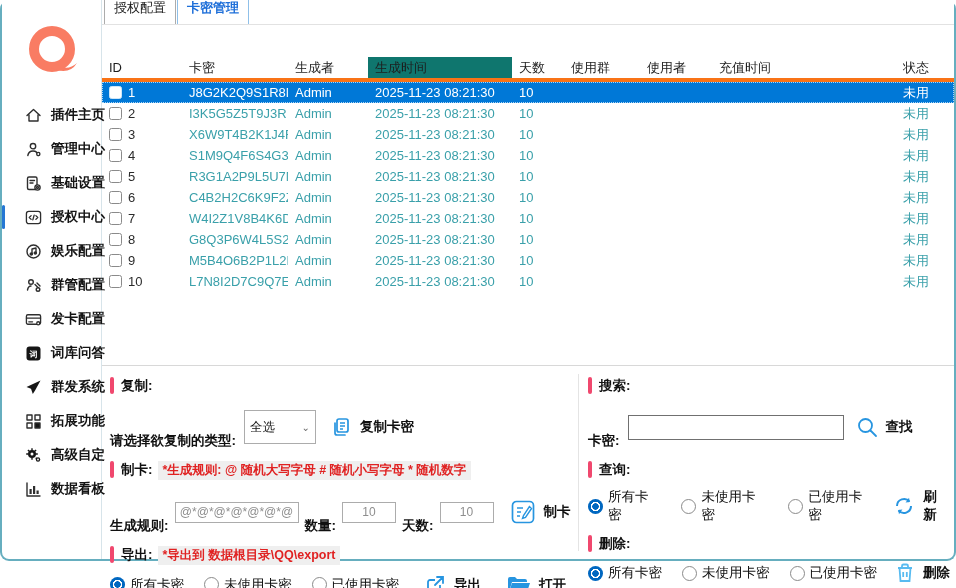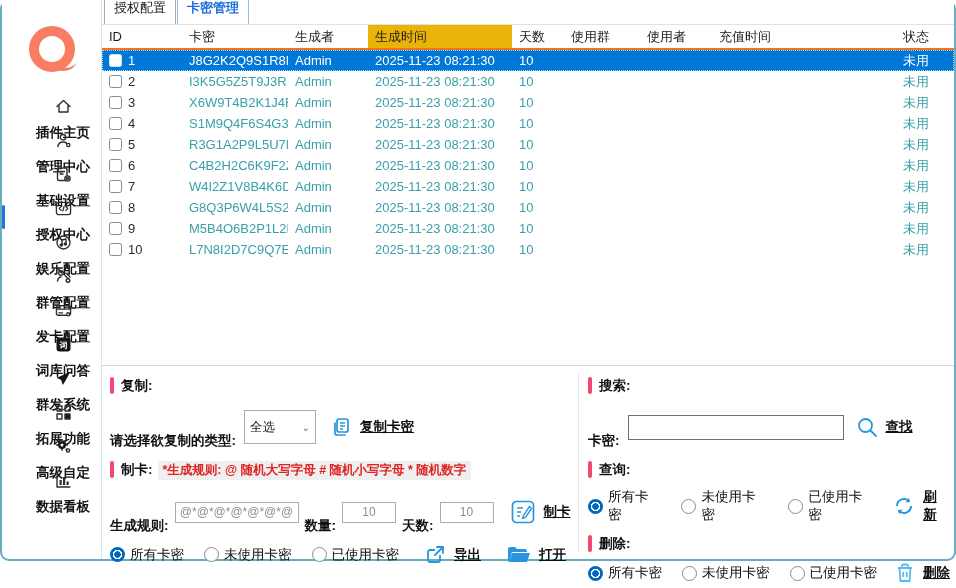--- a/index.html
+++ b/index.html
@@ -16,35 +16,35 @@
   .win-btn { width:46px; height:100%; border:none; background:transparent; font-size:13px; color:#1b1b1b; cursor:pointer; font-family:inherit; }
   .win-btn.max { color:#2e6d7b; }
 
   
   .body { display:flex; height:561px; border:2px solid #66AEBF; border-top:none; border-radius:0 0 9px 9px; background:#fff; }
 
   
   .sidebar { width:99px; flex:none; padding-top:22px; }
   .logo-wrap { display:flex; justify-content:center; margin-bottom:18px; }
   .nav { display:flex; flex-direction:column; }
-  .nav-item { height:34px; display:flex; align-items:center; gap:9px; padding-left:23px; font-size:13.5px; font-weight:600; color:#141414; position:relative; cursor:pointer; white-space:nowrap;flex-direction:column; }
+  .nav-item { height:34px; display:flex; align-items:center; gap:9px; padding-left:23px; font-size:13.5px; font-weight:600; color:#141414; position:relative; cursor:pointer; white-space:nowrap; }
   .nav-item .ic { width:17px; height:17px; flex:none; display:flex; align-items:center; justify-content:center; }
   .nav-item.active::before { content:""; position:absolute; left:0; top:5px; bottom:5px; width:3px; border-radius:2px; background:#2577D4; }
 
   
   .content { flex:1; display:flex; flex-direction:column; border-left:1px solid #d7e4ea; min-width:0; }
   .tabbar { height:24px; display:flex; align-items:flex-end; padding-left:2px; flex:none; }
   .tab { height:21px; display:flex; align-items:center; padding:16px 9px; font-size:13px; color:#1a1a1a; background:#fff; border:1px solid #ACACAC; border-bottom:none; margin-right:1px; cursor:pointer; }
   .tab.active { height:24px; color:var(--c-tabblue); font-weight:600; border-color:#8FC0E9; }
 
   
   .table { height:341px; flex:none; font-size:13px; border-top:1px solid #e2e2e2; overflow:hidden; --cols:80px 106px 80px 144px 52px 76px 72px 184px 1fr; }
-  .thead { display:grid; grid-template-columns:var(--cols); height:25px; align-items:stretch; border-bottom:2px solid #f97316; color:#1d1d1d; }
+  .thead { display:grid; grid-template-columns:var(--cols); height:25px; align-items:stretch; border-bottom:4px solid #f97316; color:#1d1d1d;margin-top:32px; }
   .th { display:flex; align-items:center; padding-left:7px; }
-  .th.sorted { background:#eab308; }
+  .th.sorted { background:#0f766e; }
   .trow { display:grid; grid-template-columns:var(--cols); height:21px; align-items:center; color:var(--c-tealtext); cursor:default; }
   .trow .cid { color:#2b2b2b; display:flex; align-items:center; gap:6px; padding-left:7px; }
   .trow .c { padding-left:7px; overflow:hidden; white-space:nowrap; }
   .cb { width:13px; height:13px; border:1px solid #8a8a8a; border-radius:2.5px; background:#fff; flex:none; }
   .trow.selected { background:var(--c-sel); color:#fff; outline:1.5px dotted #a9d4f5; outline-offset:-1.5px; }
   .trow.selected .cid { color:#fff; }
   .trow.selected .cb { border-color:#cfe6f7; }
 
   
   .bottom { flex:1; position:relative; border-top:1px solid #d8d8d8; }
@@ -56,21 +56,21 @@
   .hint { background:#efefef; color:var(--c-red); font-weight:700; font-size:12.5px; padding:1px 5px; white-space:nowrap; }
   .ctl-row { display:flex; align-items:center; margin-top:9px; font-size:13.5px; color:#101010; }
   .ctl-row .lbl { font-weight:600;margin-top:28px; }
   .dropdown { width:72px; height:34px; border:1px solid #ACACAC; background:#fff; display:flex; align-items:center; padding:0 5px; font-size:12.5px; margin-left:8px; cursor:pointer; }
   .dropdown .chev { margin-left:auto; color:#6a6a6a; font-size:10px; }
   .tin { border:1px solid #ACACAC; background:#fff; color:#8e8e8e; text-align:center; font-size:12px; height:21px; font-family:inherit; outline:none; }
   .tin.rule { width:124px; margin:0 6px; }
   .tin.small { width:54px; margin:0 6px; }
   .search-in { width:216px; height:25px; border:1px solid #707070; margin-left:8px; font-size:13px; padding:0 6px; color:#222; outline:none; font-family:inherit; background:#fff; }
   .icon-btn { display:flex; align-items:center; justify-content:center; cursor:pointer; background:none; border:none; padding:0; }
-  .act-label { font-size:13.5px; font-weight:600; color:#101010; margin-left:8px;text-decoration:underline; }
+  .act-label { font-size:13.5px; font-weight:600; color:#101010; margin-left:8px; }
   .radio-lab { display:flex; align-items:center; gap:5px; font-size:13.5px; color:#101010; cursor:pointer; }
   .rdot { width:15px; height:15px; border-radius:50%; border:1px solid #8a8a8a; background:#fff; flex:none; }
   .rdot.on { border:none; background:radial-gradient(circle at 50% 50%, var(--c-radio) 0 3px, #fff 3.5px 4.5px, var(--c-radio) 5px 8px); }
   .gap-18 { margin-left:18px; } .gap-26 { margin-left:26px; }
   svg { display:block; }
 </style>
 </head>
 <body>
 
 <div class="window">
@@ -413,20 +413,25 @@
             <button class="icon-btn" style="margin-left:10px">
               <svg width="26" height="26" viewBox="0 0 26 26" fill="none" stroke="#2795E0" stroke-width="1.7">
                 <rect x="2.5" y="2.5" width="21" height="21" rx="4"></rect>
                 <path d="M7 9h6M7 13h4M7 17h3"></path>
                 <path d="M19.5 7.5l-6 9-1 3 3-1 6-9z" stroke-width="1.4"></path>
               </svg>
             </button>
             <span class="act-label">制卡</span>
           </div>
 
+          <div class="sec-title">
+            <span class="bar"></span>
+            <span>导出:</span>
+            <span class="hint" style="margin-left:-2px">*导出到 数据根目录\QQ\export</span>
+          </div>
           <div class="ctl-row">
             <span id="export-radios" style="display:flex;align-items:center">
                 <span class="radio-lab">
                   <span class="rdot on"></span>
                   <span>所有卡密</span>
                 </span>
                 <span class="radio-lab" style="margin-left: 20px;">
                   <span class="rdot"></span>
                   <span>未使用卡密</span>
                 </span>

